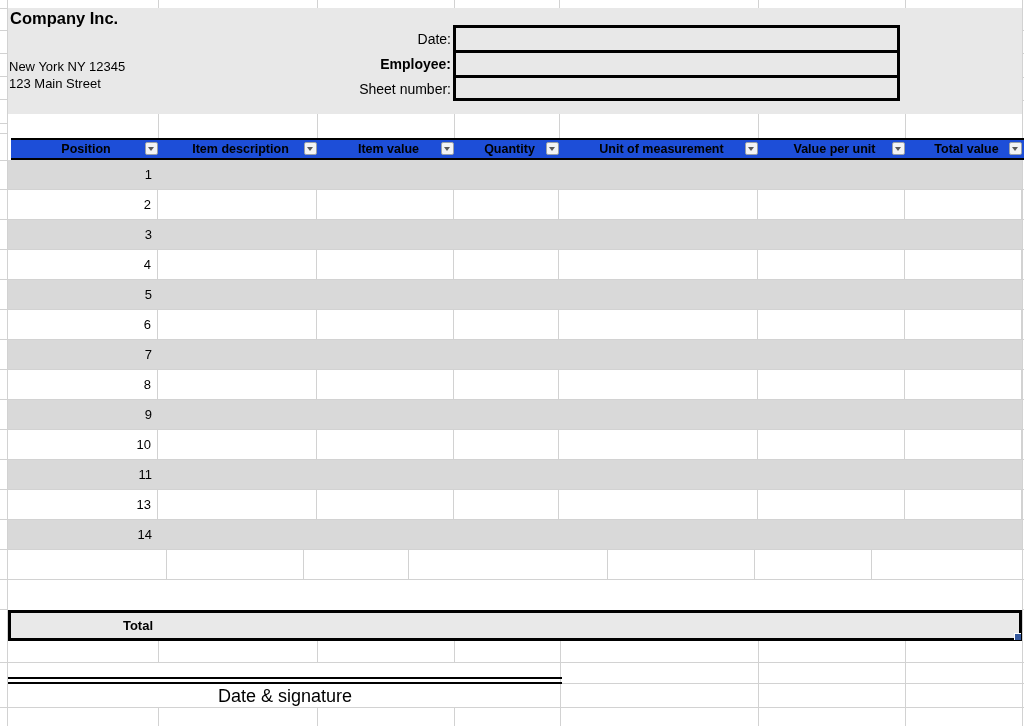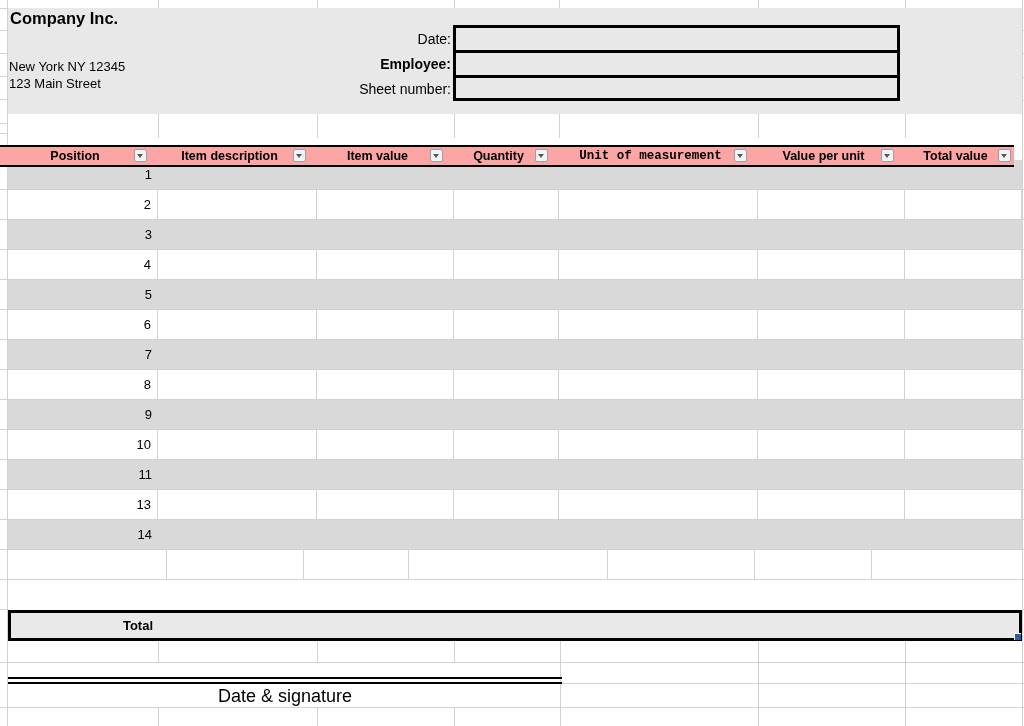--- a/index.html
+++ b/index.html
@@ -17,27 +17,27 @@
   .addr{position:absolute;left:1px;height:22px;line-height:22px;font-size:13px;white-space:nowrap;}
   #addr1{top:25px;margin-top:40px;} #addr2{top:48px;}
   .flabel{position:absolute;width:250px;text-align:right;height:22px;line-height:22px;
           font-size:14px;right:571px;z-index:3;}
   #fieldbox{position:absolute;left:445px;top:17px;width:447px;height:76px;
             border:3px solid #000;box-sizing:border-box;background:#e8e8e8;z-index:3;}
   .frow{height:22px;box-sizing:border-box;font-size:13px;line-height:21px;padding:0 4px;}
   .frow.bb{border-bottom:3px solid #000;height:25px;}
   
   
-  #thead{left:0;top:138px;width:1014px;height:22px;box-sizing:border-box;
-         border-top:2px solid #000;border-bottom:2px solid #000;background:#fca5a5;
-         display:flex;z-index:4;margin-top:7px;}
+  #thead{left:11px;top:138px;width:1014px;height:22px;box-sizing:border-box;
+         border-top:2px solid #000;border-bottom:2px solid #000;background:#1d4ed8;
+         display:flex;z-index:4;}
   .hcell{position:relative;height:18px;line-height:18px;text-align:center;
          font-size:12.5px;font-weight:bold;box-sizing:border-box;}
   .c0{width:150px;} .c1{width:159px;} .c2{width:137px;} .c3{width:105px;}
-  .c4{width:199px;font-family:Liberation Mono, monospace;} .c5{width:147px;} .c6{width:117px;}
+  .c4{width:199px;} .c5{width:147px;} .c6{width:117px;}
   .filter{position:absolute;right:3px;top:2px;width:13px;height:13px;box-sizing:border-box;
           background:#f2f3f5;border:1px solid #99a0a8;border-radius:2px;cursor:pointer;}
   .filter .tri{position:absolute;left:2px;top:4px;width:0;height:0;
           border-left:3.5px solid transparent;border-right:3.5px solid transparent;
           border-top:4px solid #595959;}
   
   #rows{left:8px;top:160px;width:1014px;z-index:2;}
   .trow{display:flex;height:30px;box-sizing:border-box;border-bottom:1px solid #d2d2d2;background:#fff;}
   .trow:nth-child(odd){background:#d9d9d9;}
   .cell{height:100%;box-sizing:border-box;}

